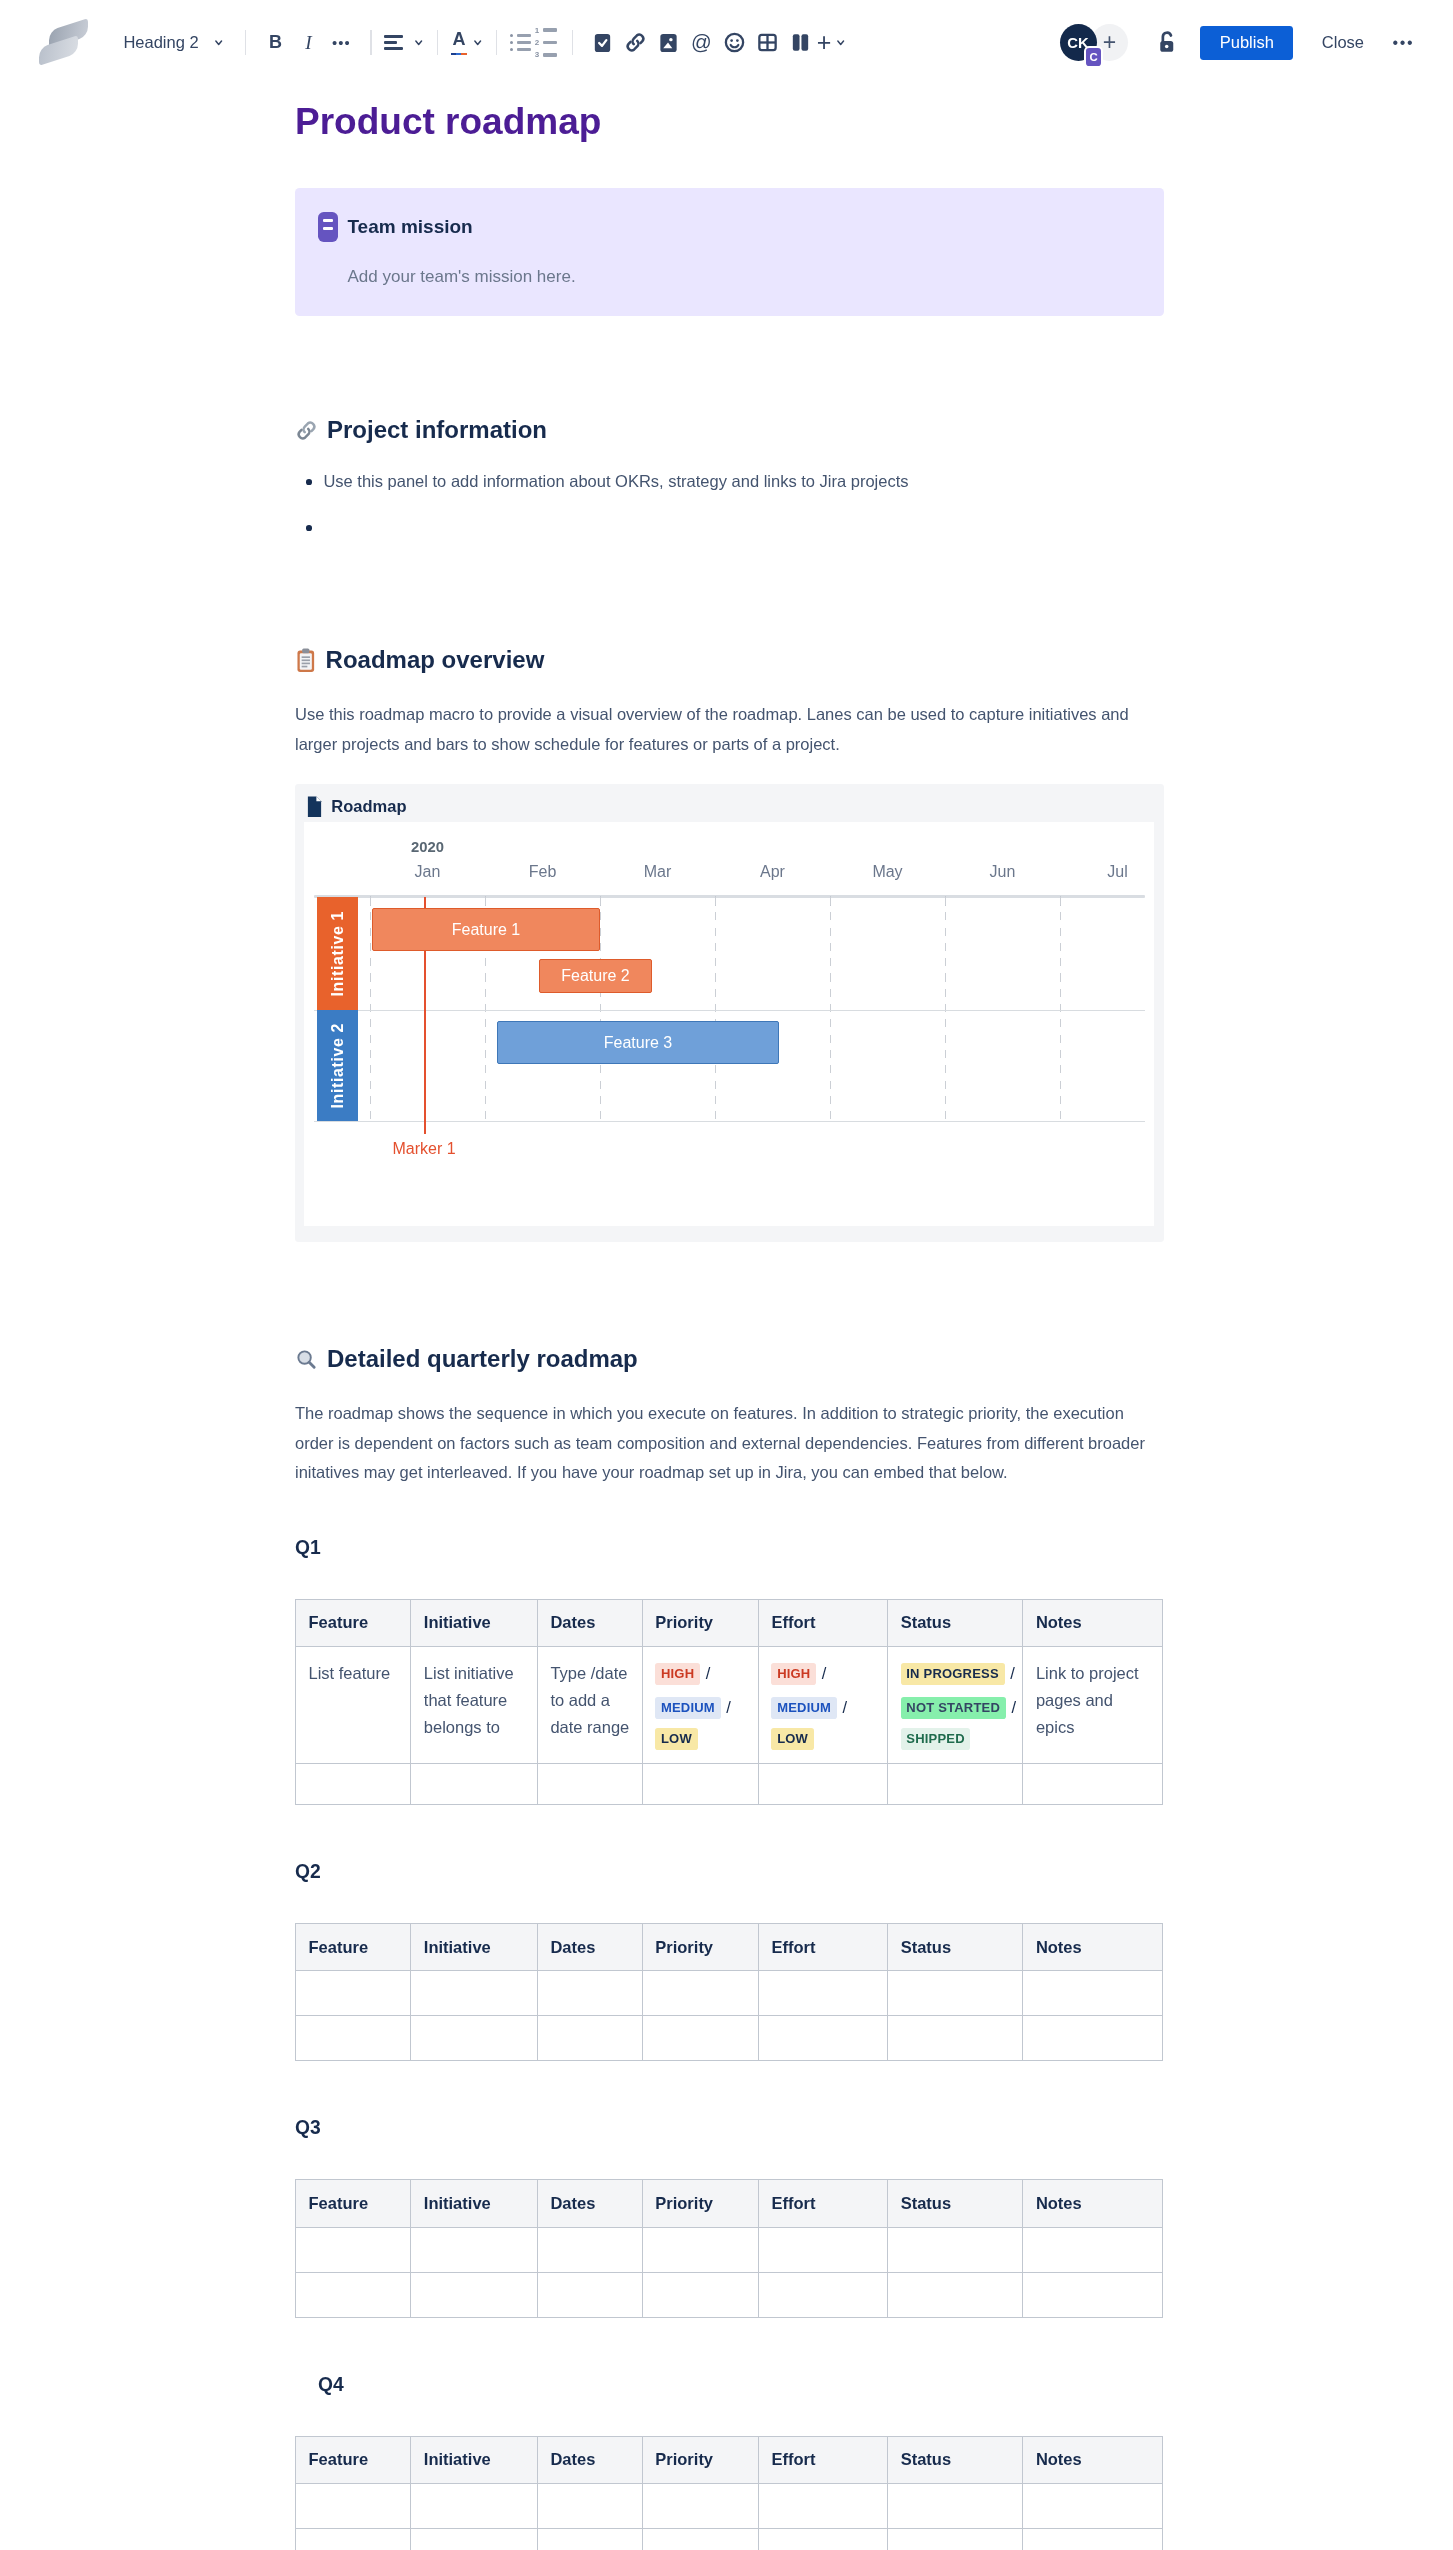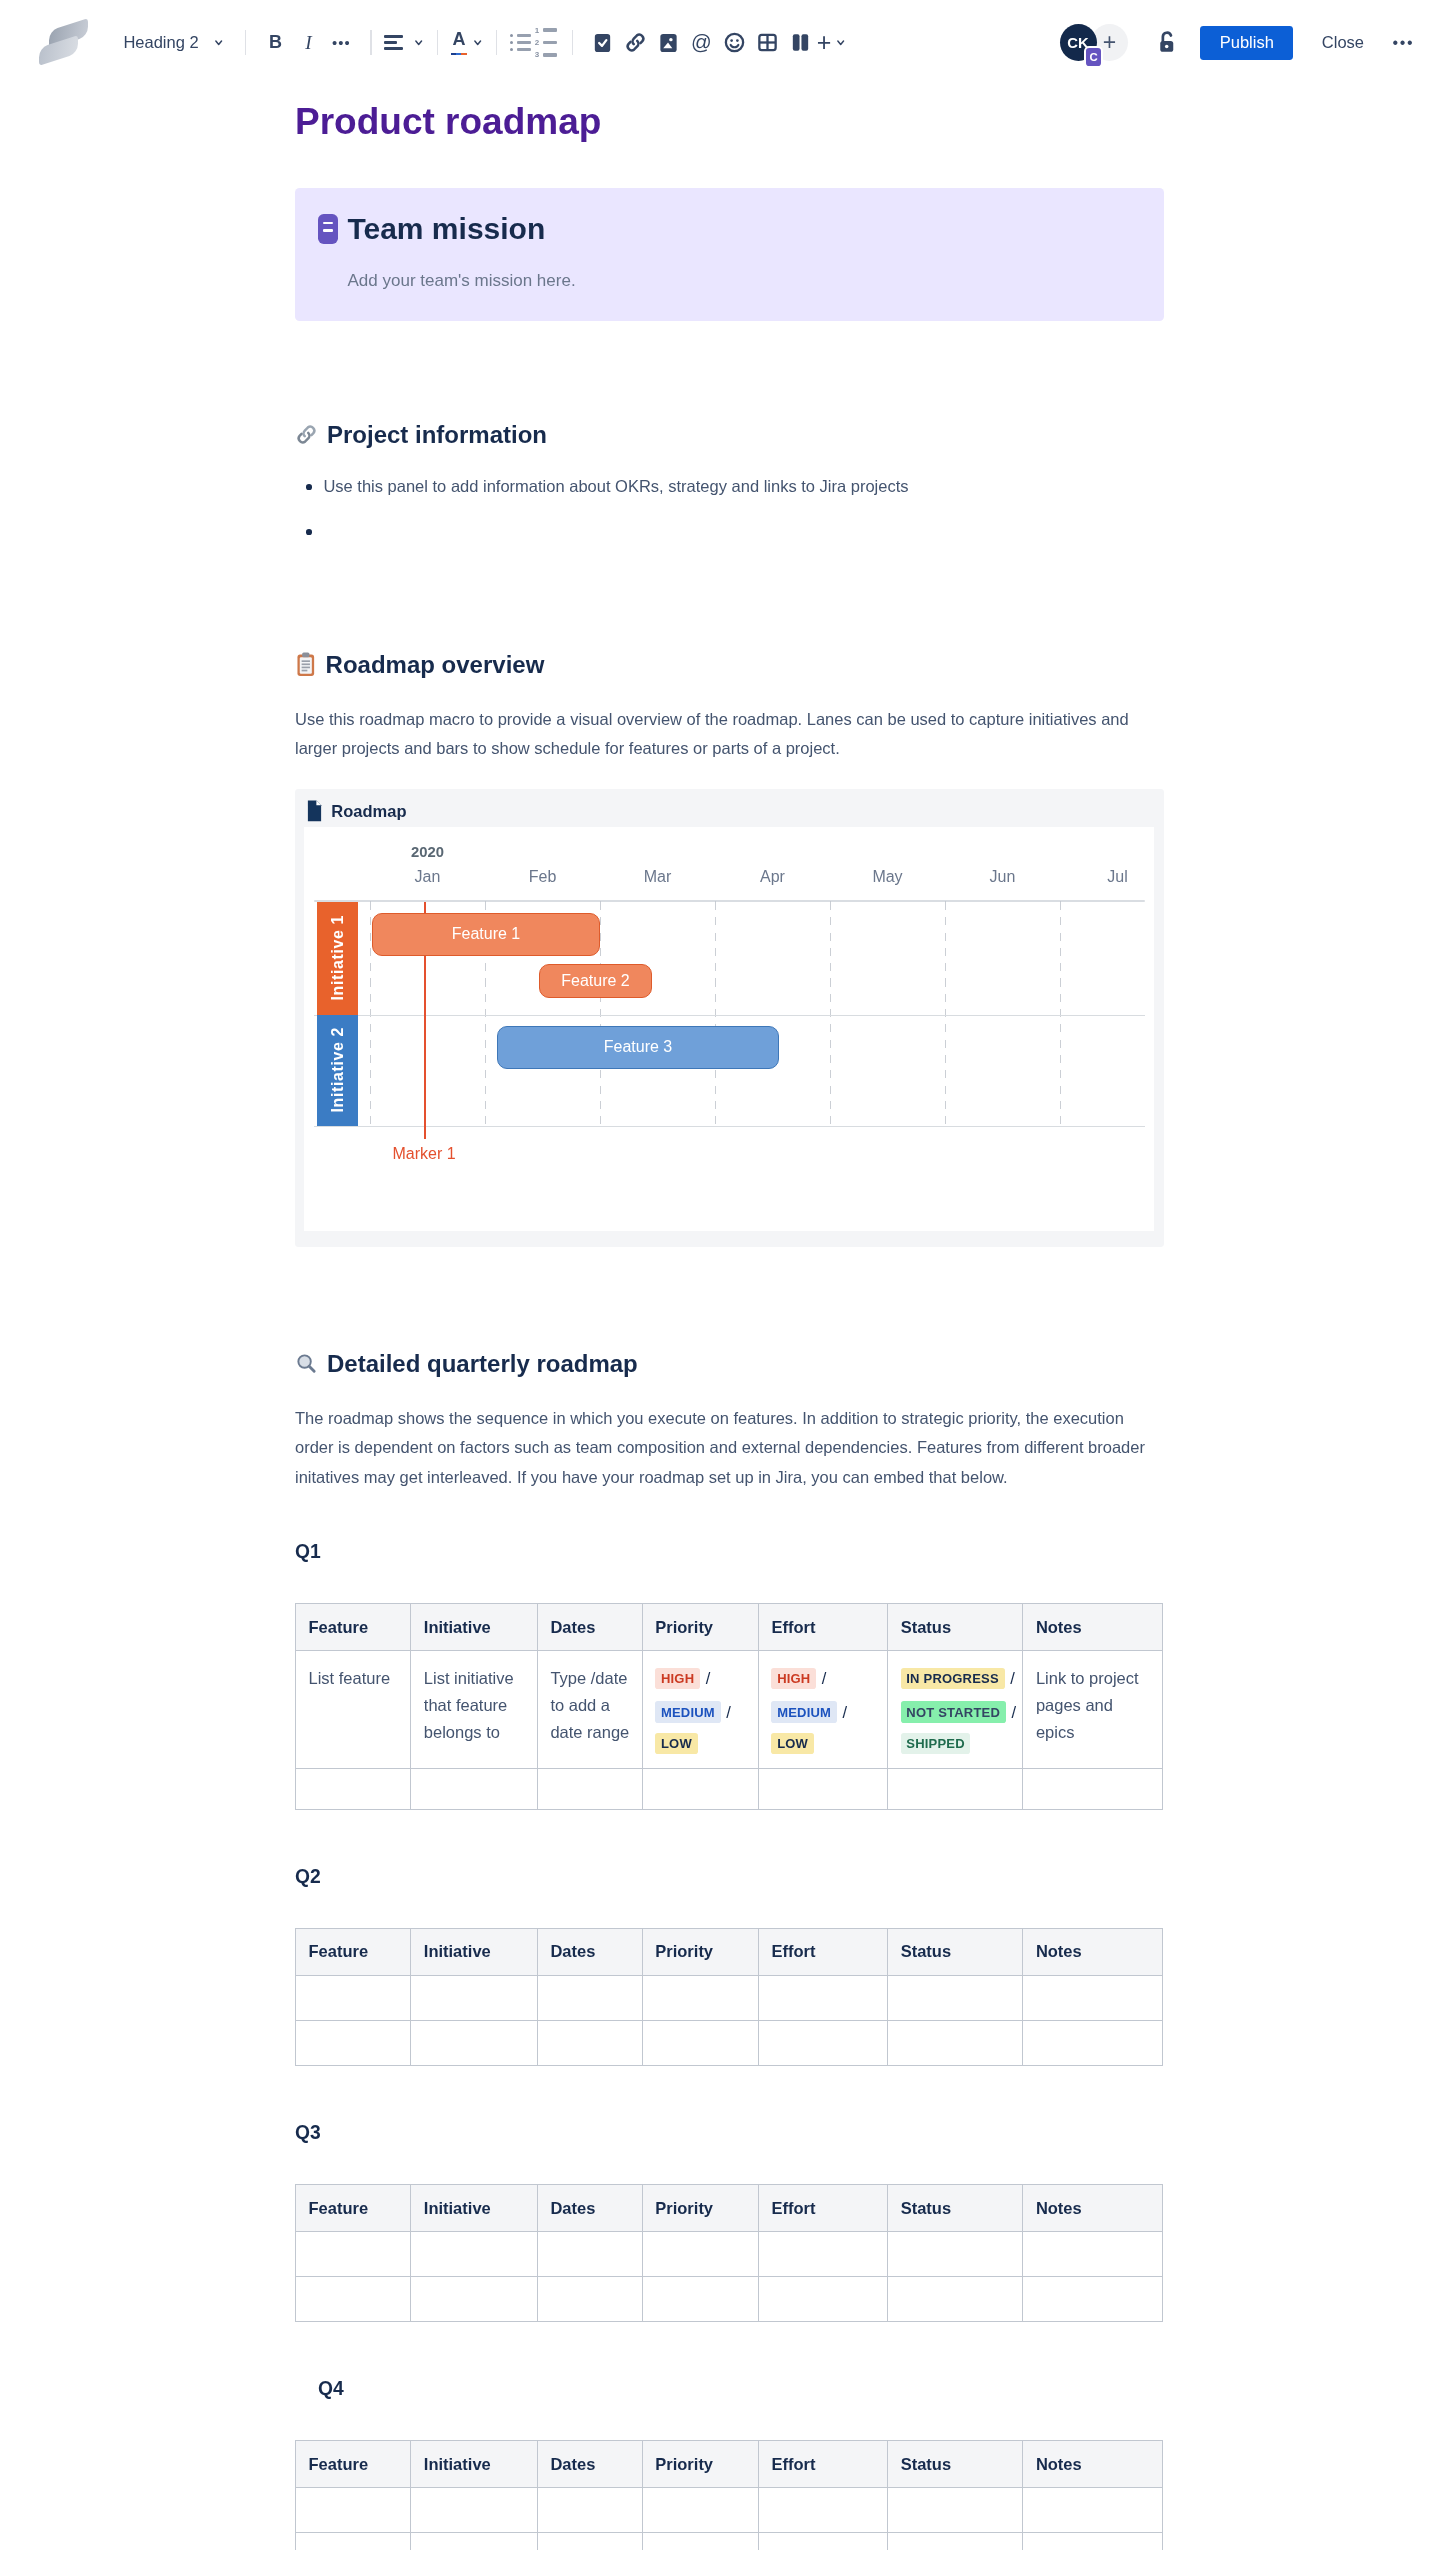--- a/index.html
+++ b/index.html
@@ -47,21 +47,21 @@
 
   
   .content { width:869px; margin-left:295px; padding-bottom:97px; }
   .page-title { margin-top:16px; font-size:37px; font-weight:600; color:#4c1d95; }
 
   .panel { margin-top:45px; background:#EAE6FF; border-radius:4.5px; padding:24px 32px 29.5px 23px; }
   .panel-head { display:flex; align-items:center; gap:9px; }
   .note-ic { width:20.4px; height:29.5px; border-radius:5.7px; background:#6554C0; position:relative; flex:0 0 auto; }
   .note-ic i { position:absolute; left:5.1px; width:10.2px; height:2.8px; border-radius:1.1px; background:#fff; }
   .note-ic i:nth-child(1){ top:7.4px; } .note-ic i:nth-child(2){ top:14.8px; }
-  .panel-title { font-size:30px; font-weight:600; color:#172B4D; }
+  .panel-title { font-size:19px; font-weight:600; color:#172B4D; }
   .panel-body { margin:25px 0 0 29.5px; font-size:17px; color:#6B778C; }
 
   .h2sec { display:flex; align-items:center; gap:9px; font-size:24px; font-weight:600; color:#172B4D; }
   .h2sec .emoji { flex:0 0 auto; display:flex; }
   .sec-project { margin-top:100px;text-align:right; }
   .bullets { margin:28px 0 0 8px; list-style:none; }
   .bullets li { position:relative; padding-left:20.4px; font-size:16.5px; color:#44546F; min-height:21.6px; margin-bottom:24px; }
   .bullets li::before { content:""; position:absolute; left:3.4px; top:7.4px; width:5.7px; height:5.7px; border-radius:50%; background:#172B4D; }
 
   .sec-roadmap { margin-top:107px; }
@@ -77,21 +77,21 @@
   .month { position:absolute; top:41px; left:calc(var(--chl) + (var(--i) + 0.5)*var(--chm)); transform:translateX(-50%); font-size:16px; color:#6B778C; }
   .tl-bar { position:absolute; left:9.7px; right:9px; top:73px; height:2.8px; background:#D9DDE2; border-radius:1.1px; }
   .tick { position:absolute; top:74px; width:1.1px; height:9.7px; background:#C4C9D1; left:calc(var(--chl) + var(--i)*var(--chm)); }
   .gridline { position:absolute; top:75px; height:224px; width:1.1px; left:calc(var(--chl) + var(--i)*var(--chm));
               background:repeating-linear-gradient(to bottom,#CBCFD5 0 8px,transparent 8px 15.3px); }
   .lane-sep { position:absolute; left:9.7px; right:9px; height:1.1px; background:#D8DCE0; }
   .lane-label { position:absolute; left:13px; width:41px; display:flex; align-items:center; justify-content:center; }
   .lane-label span { writing-mode:vertical-rl; transform:rotate(180deg); color:#fff; font-size:16px; font-weight:700; letter-spacing:0.6px; }
   .marker-line { position:absolute; top:75px; width:1.7px; height:237px; z-index:1; }
   .marker-label { position:absolute; top:318px; transform:translateX(-50%); font-size:16px; z-index:1; }
-  .bar { position:absolute; height:43px; border:1.1px solid; border-radius:10px; display:flex; align-items:center; justify-content:center; color:#fff; font-size:16px; z-index:2; }
+  .bar { position:absolute; height:43px; border:1.1px solid; border-radius:2px; display:flex; align-items:center; justify-content:center; color:#fff; font-size:16px; z-index:2; }
 
   .sec-detailed { margin-top:103px; }
 
   
   .qhead { margin-top:56px; font-size:19.3px; font-weight:700; color:#172B4D; }
   .qhead.first { margin-top:49px; }
   .qhead.indent { margin-left:23px; }
   table.qt { margin-top:40px; width:868px; border-collapse:collapse; table-layout:fixed; }
   table.qt th, table.qt td { border:1.1px solid #C1C7D0; vertical-align:top; text-align:left; }
   table.qt th { background:#F4F5F7; font-size:16.5px; font-weight:700; color:#172B4D; padding:13.6px 12.5px; height:44px; }

